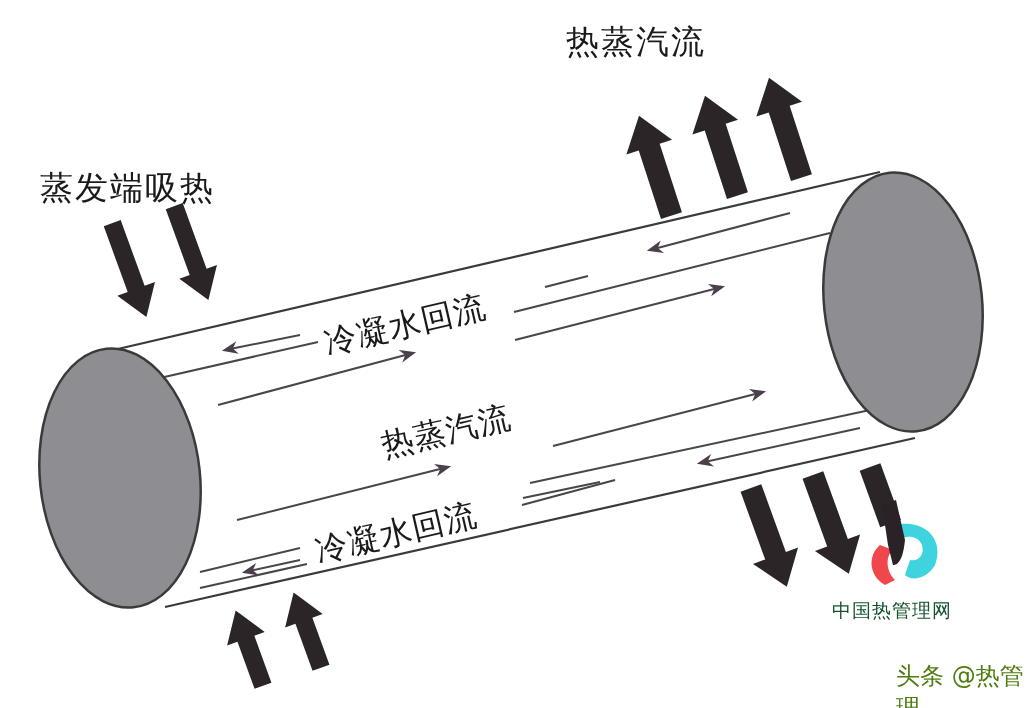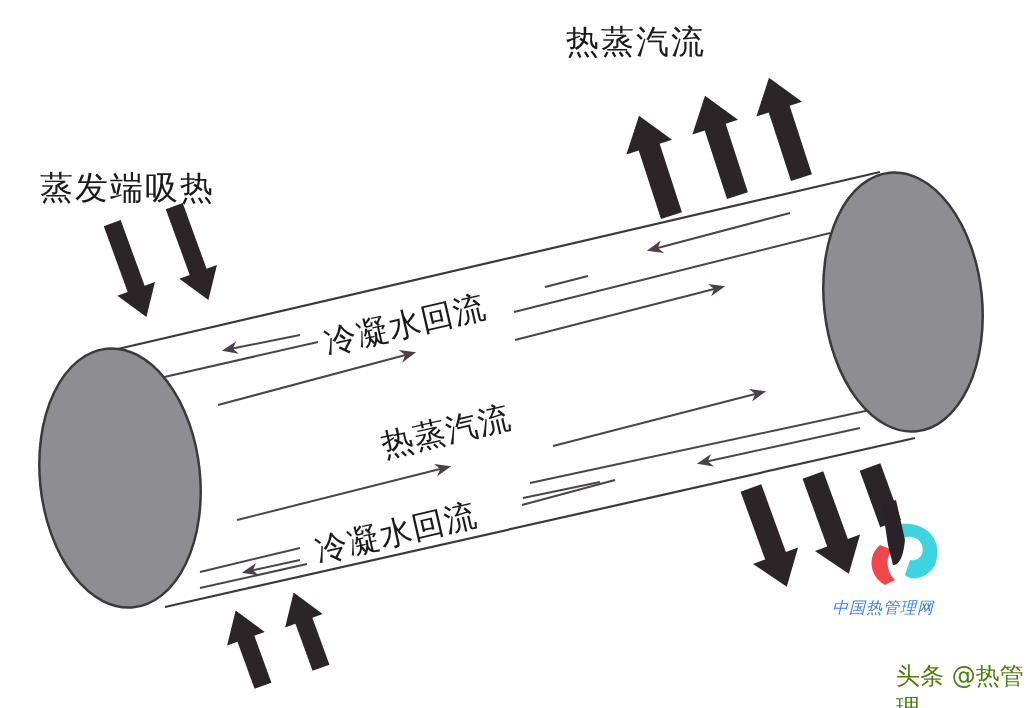--- a/index.html
+++ b/index.html
@@ -3,21 +3,21 @@
 <meta charset="utf-8">
 <style>
   html, body { margin: 0; padding: 0; background: #ffffff; }
   body { width: 1034px; height: 708px; position: relative; overflow: hidden; font-family: "DejaVu Serif", serif; }
   #diagram { position: absolute; left: 0; top: 0; width: 1034px; height: 708px; }
   .label { position: absolute; color: #1a1a1a; font-family: "DejaVu Serif", serif; white-space: nowrap; }
   .big { font-size: 33px; letter-spacing: 2px; }
   .mid { font-size: 32px; letter-spacing: 1px; }
   .tilted { transform-origin: left center; transform: rotate(-13deg); }
   .watermark { position: absolute; font-family: "DejaVu Sans", sans-serif; color: #4d7c0f; font-size: 24px; left: 896px; top: 660px; }
-  .logo-text { position: absolute; font-family: "DejaVu Sans", sans-serif; color: #3b82f6; font-size: 16px; left: 832px; top: 598px; letter-spacing: 1px; font-style: italic; }
+  .logo-text { position: absolute; font-family: "DejaVu Sans", sans-serif; color: #14532d; font-size: 19px; left: 832px; top: 598px; letter-spacing: 1px; }
 </style>
 </head>
 <body>
 
 <svg id="diagram" viewBox="0 0 1034 708" xmlns="http://www.w3.org/2000/svg">
   <defs>
     <marker id="ah" viewBox="0 0 10 10" refX="8" refY="5" markerWidth="8" markerHeight="8" orient="auto-start-reverse">
       <path d="M0,1 L10,5 L0,9 L3,5 Z" fill="#4a3f4a"></path>
     </marker>
   </defs>

